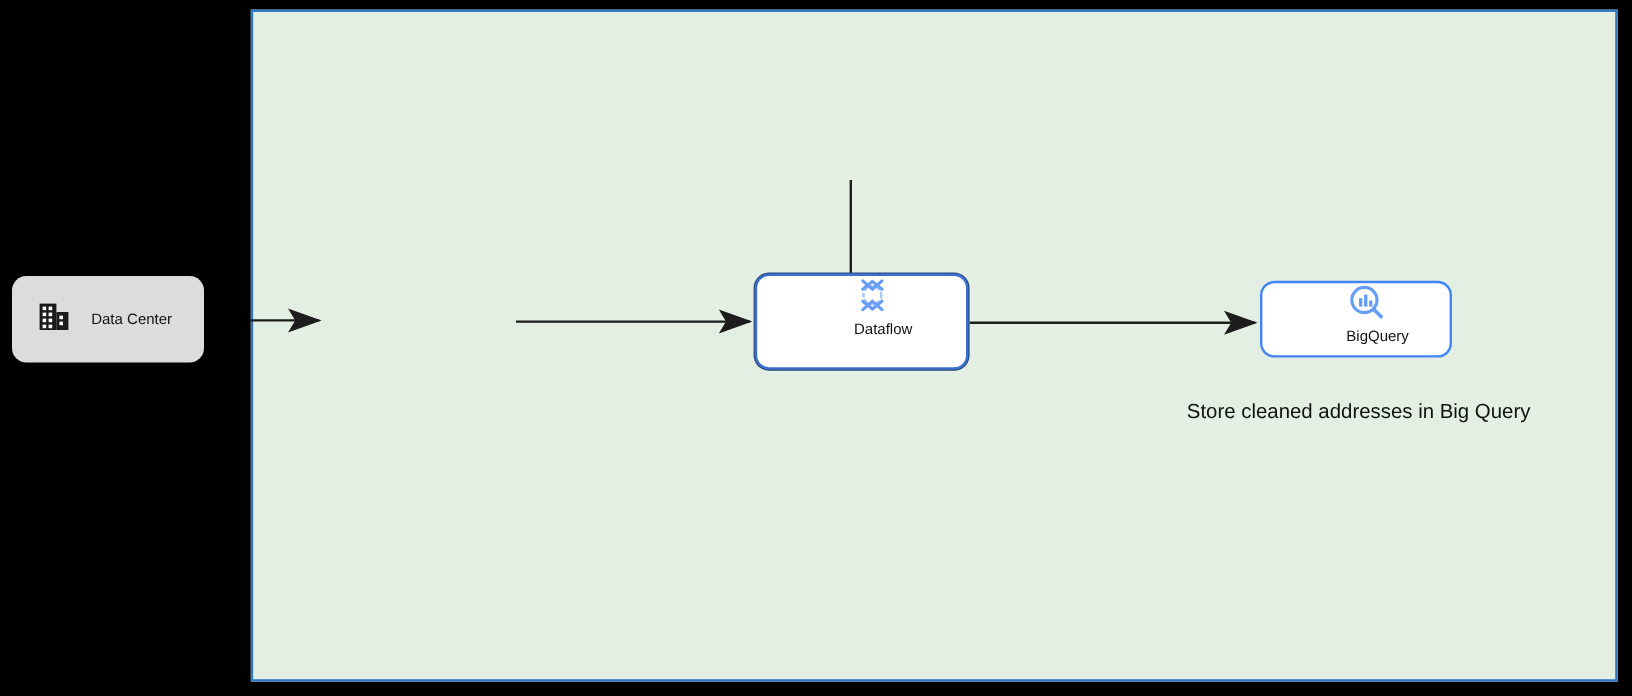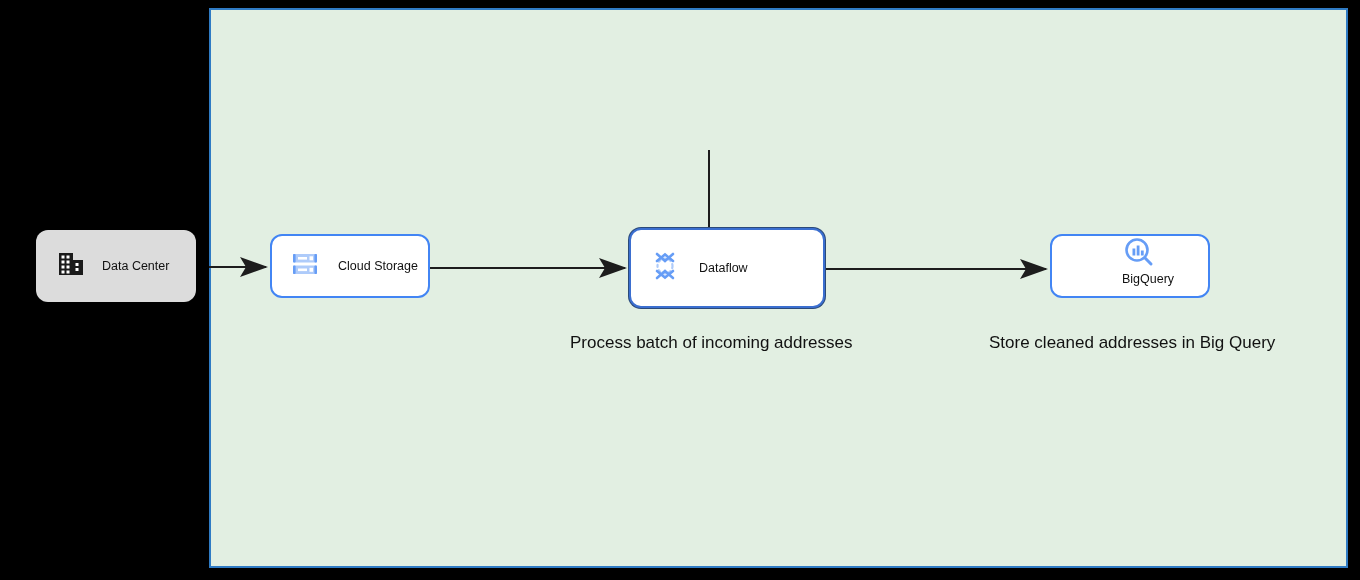--- a/index.html
+++ b/index.html
@@ -34,21 +34,20 @@
     left: 10px;
     top: 230px;
     width: 160px;
     height: 72px;
     background: #dcdcdc;
     border-radius: 12px;
     display: flex;
     align-items: center;
     box-sizing: border-box;
     padding-left: 20px;
-    margin-left: 26px;
   }
   #datacenter-node .node-label {
     font-size: 12.5px;
     color: #111111;
     margin-left: 16px;
     white-space: nowrap;
   }
 
   
   .gcp-node {
@@ -66,21 +65,21 @@
     box-shadow: 0 0 0 1px #2b4a7a;
   }
   .gcp-node .node-label {
     font-size: 12.5px;
     color: #111111;
     margin-left: 18px;
     white-space: nowrap;
   }
 
   #cloudstorage-node { left: 270px; top: 234px; width: 160px; height: 64px; }
-  #dataflow-node     { left: 629px; top: 228px; width: 196px; height: 80px; }
+  #dataflow-node     { left: 629px; top: 228px; width: 178px; height: 80px; flex-direction: column; }
   #bigquery-node     { left: 1050px; top: 234px; width: 160px; height: 64px; flex-direction: column; }
 
   
   #address-api-node {
     position: absolute;
     left: 684px;
     top: 76px;
     display: flex;
     align-items: flex-start;
   }
@@ -158,37 +157,20 @@
         <rect x="10.5" y="16.5" width="3" height="3" fill="#ffffff"></rect>
         <rect x="5.5" y="21.5" width="3" height="3" fill="#ffffff"></rect>
         <rect x="10.5" y="21.5" width="3" height="3" fill="#ffffff"></rect>
         <rect x="19.5" y="14" width="3" height="3" fill="#ffffff"></rect>
         <rect x="19.5" y="19" width="3" height="3" fill="#ffffff"></rect>
       </svg>
     </span>
     <span class="node-label">Data Center</span>
   </div>
 
-  <div id="cloudstorage-node" class="gcp-node">
-    <span class="node-icon">
-      <svg width="30" height="30" viewBox="0 0 30 30" xmlns="http://www.w3.org/2000/svg">
-        <rect x="3" y="5" width="24" height="8.5" rx="1" fill="#aecbfa"></rect>
-        <rect x="3" y="5" width="2.6" height="8.5" rx="1" fill="#669df6"></rect>
-        <rect x="24.4" y="5" width="2.6" height="8.5" rx="1" fill="#669df6"></rect>
-        <rect x="8" y="8" width="9" height="2.6" fill="#ffffff"></rect>
-        <rect x="19.5" y="7.3" width="3.6" height="4" fill="#ffffff"></rect>
-        <rect x="3" y="16.5" width="24" height="8.5" rx="1" fill="#aecbfa"></rect>
-        <rect x="3" y="16.5" width="2.6" height="8.5" rx="1" fill="#669df6"></rect>
-        <rect x="24.4" y="16.5" width="2.6" height="8.5" rx="1" fill="#669df6"></rect>
-        <rect x="8" y="19.5" width="9" height="2.6" fill="#ffffff"></rect>
-        <rect x="19.5" y="18.8" width="3.6" height="4" fill="#ffffff"></rect>
-      </svg>
-    </span>
-    <span class="node-label">Cloud Storage</span>
-  </div>
 
   <div id="dataflow-node" class="gcp-node selected">
     <span class="node-icon">
       <svg width="32" height="32" viewBox="0 0 32 32" xmlns="http://www.w3.org/2000/svg">
         <g stroke="#aecbfa" stroke-width="2.2" fill="none" stroke-linecap="round">
           <circle cx="16" cy="16" r="7.5" stroke-dasharray="2.2 3.4"></circle>
         </g>
         <g stroke="#669df6" stroke-width="2.6" fill="none" stroke-linecap="round">
           <path d="M8 4 L16 11 L24 4"></path>
           <path d="M8 11 L16 4.5 L24 11"></path>
@@ -207,16 +189,15 @@
         <rect x="9.5" y="12.5" width="2.8" height="7" fill="#669df6"></rect>
         <rect x="13.7" y="9.5" width="2.8" height="10" fill="#669df6"></rect>
         <rect x="17.9" y="14.5" width="2.8" height="5" fill="#669df6"></rect>
         <line x1="21.8" y1="21.8" x2="28" y2="28" stroke="#669df6" stroke-width="3" stroke-linecap="round"></line>
       </svg>
     </span>
     <span class="node-label">BigQuery</span>
   </div>
 
 
-  <div class="caption" id="caption-dataflow">Process batch of incoming addresses</div>
   <div class="caption" id="caption-bigquery">Store cleaned addresses in Big Query</div>
 
 </div>
 
 </body></html>

